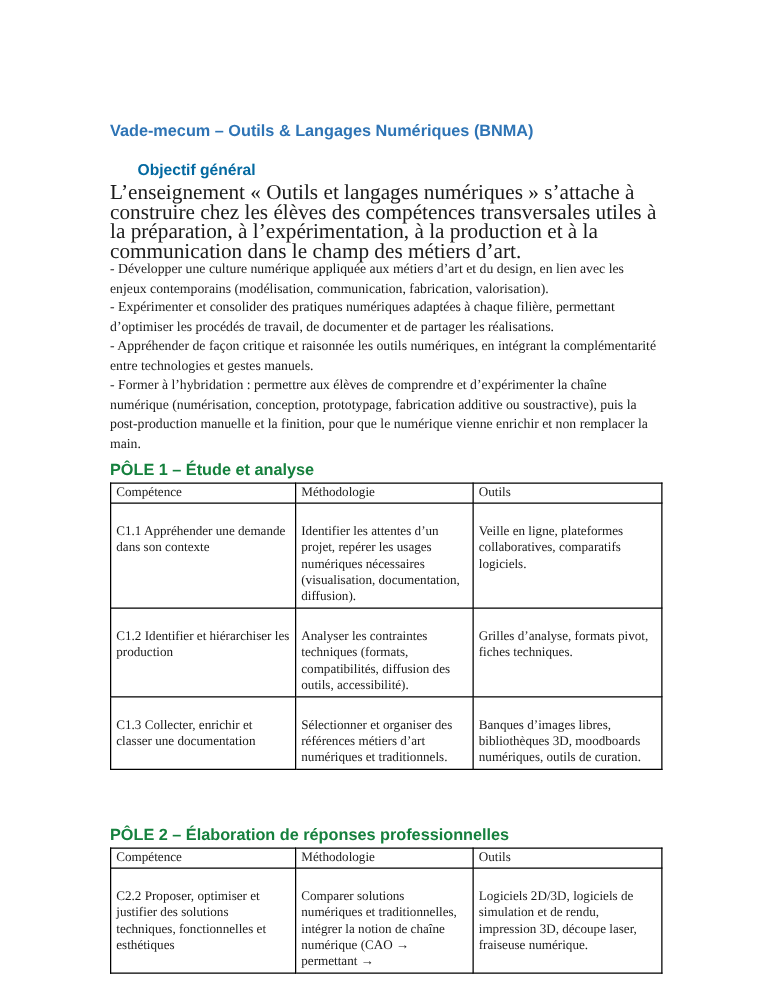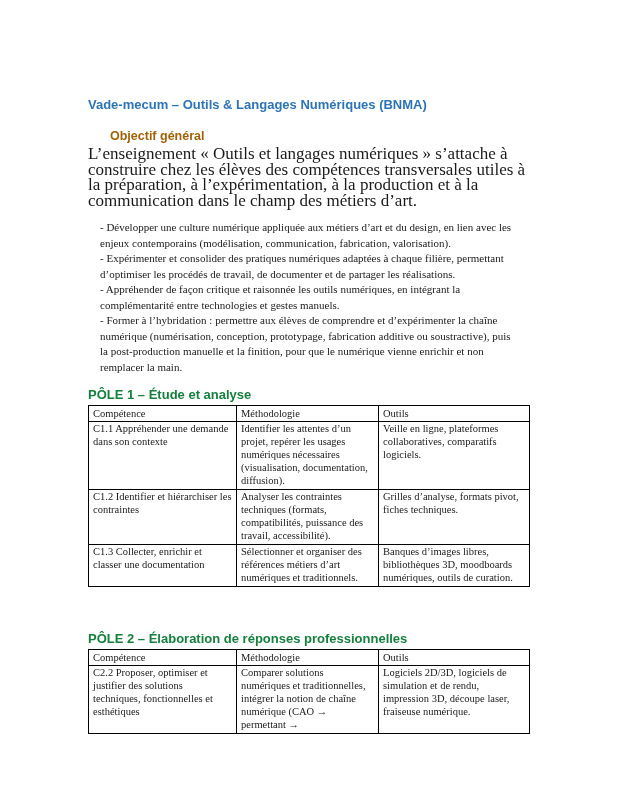--- a/index.html
+++ b/index.html
@@ -15,40 +15,40 @@
     position:absolute; left:88px; top:0; width:442px;
   }
   .doc-title {
     font-family:"Liberation Sans", sans-serif;
     font-weight:700; font-size:13px; line-height:15px;
     color:#2E74B5; margin:97px 0 0 0;
   }
   .h-objectif {
     font-family:"Liberation Sans", sans-serif;
     font-weight:700; font-size:12.5px; line-height:14px;
-    color:#a16207; margin:17px 0 0 22px;
+    color:#0369a1; margin:17px 0 0 22px;
   }
   .body-par {
     font-size:17px; line-height:15.5px; margin:3px 0 0 0;
   }
   .vise { margin-top:13px; }
-  .bullets { margin:12px; }
+  .bullets { margin:0; }
   .bullet { font-size:11px; line-height:15.5px; }
   .h-pole {
     font-family:"Liberation Sans", sans-serif;
     font-weight:700; font-size:13px; line-height:15px;
     color:#15803d; margin:5px 0 0 0;
   }
   .h-pole2 { margin-top:44px; }
   .comp-table {
     border-collapse:collapse; table-layout:fixed; width:441px;
     margin-top:3px; border:1.5px solid #000;
   }
   .comp-table th, .comp-table td {
-    border:1px solid #000; padding:0 4px 2px 4px; vertical-align:top;
+    border:1px solid #000; padding:16px 4px 2px 4px; vertical-align:top;
     font-weight:normal; text-align:left;
     font-size:10.5px; line-height:13px;
     font-family:"Liberation Serif", serif; color:#1a1a1a;
     overflow:hidden;
   }
   .comp-table thead th {
     border-bottom:1.5px solid #000; padding:1px 4px;margin-top:21px;
   }
   .col-c1 { width:148px; }
   .col-c2 { width:142px; }
@@ -89,22 +89,22 @@
           <th>Outils</th>
         </tr>
       </thead>
       <tbody>
         <tr>
           <td>C1.1 Appréhender une demande dans son contexte</td>
           <td>Identifier les attentes d’un projet, repérer les usages numériques nécessaires (visualisation, documentation, diffusion).</td>
           <td>Veille en ligne, plateformes collaboratives, comparatifs logiciels.</td>
         </tr>
         <tr>
-          <td>C1.2 Identifier et hiérarchiser les contraintes</td>
-          <td>Analyser les contraintes techniques (formats, compatibilités, puissance des travail, accessibilité).</td>
+          <td>C1.2 Identifier et hiérarchiser les production</td>
+          <td>Analyser les contraintes techniques (formats, compatibilités, diffusion des outils, accessibilité).</td>
           <td>Grilles d’analyse, formats pivot, fiches techniques.</td>
         </tr>
         <tr>
           <td>C1.3 Collecter, enrichir et classer une documentation</td>
           <td>Sélectionner et organiser des références métiers d’art numériques et traditionnels.</td>
           <td>Banques d’images libres, bibliothèques 3D, moodboards numériques, outils de curation.</td>
         </tr>
       </tbody>
     </table>
 

